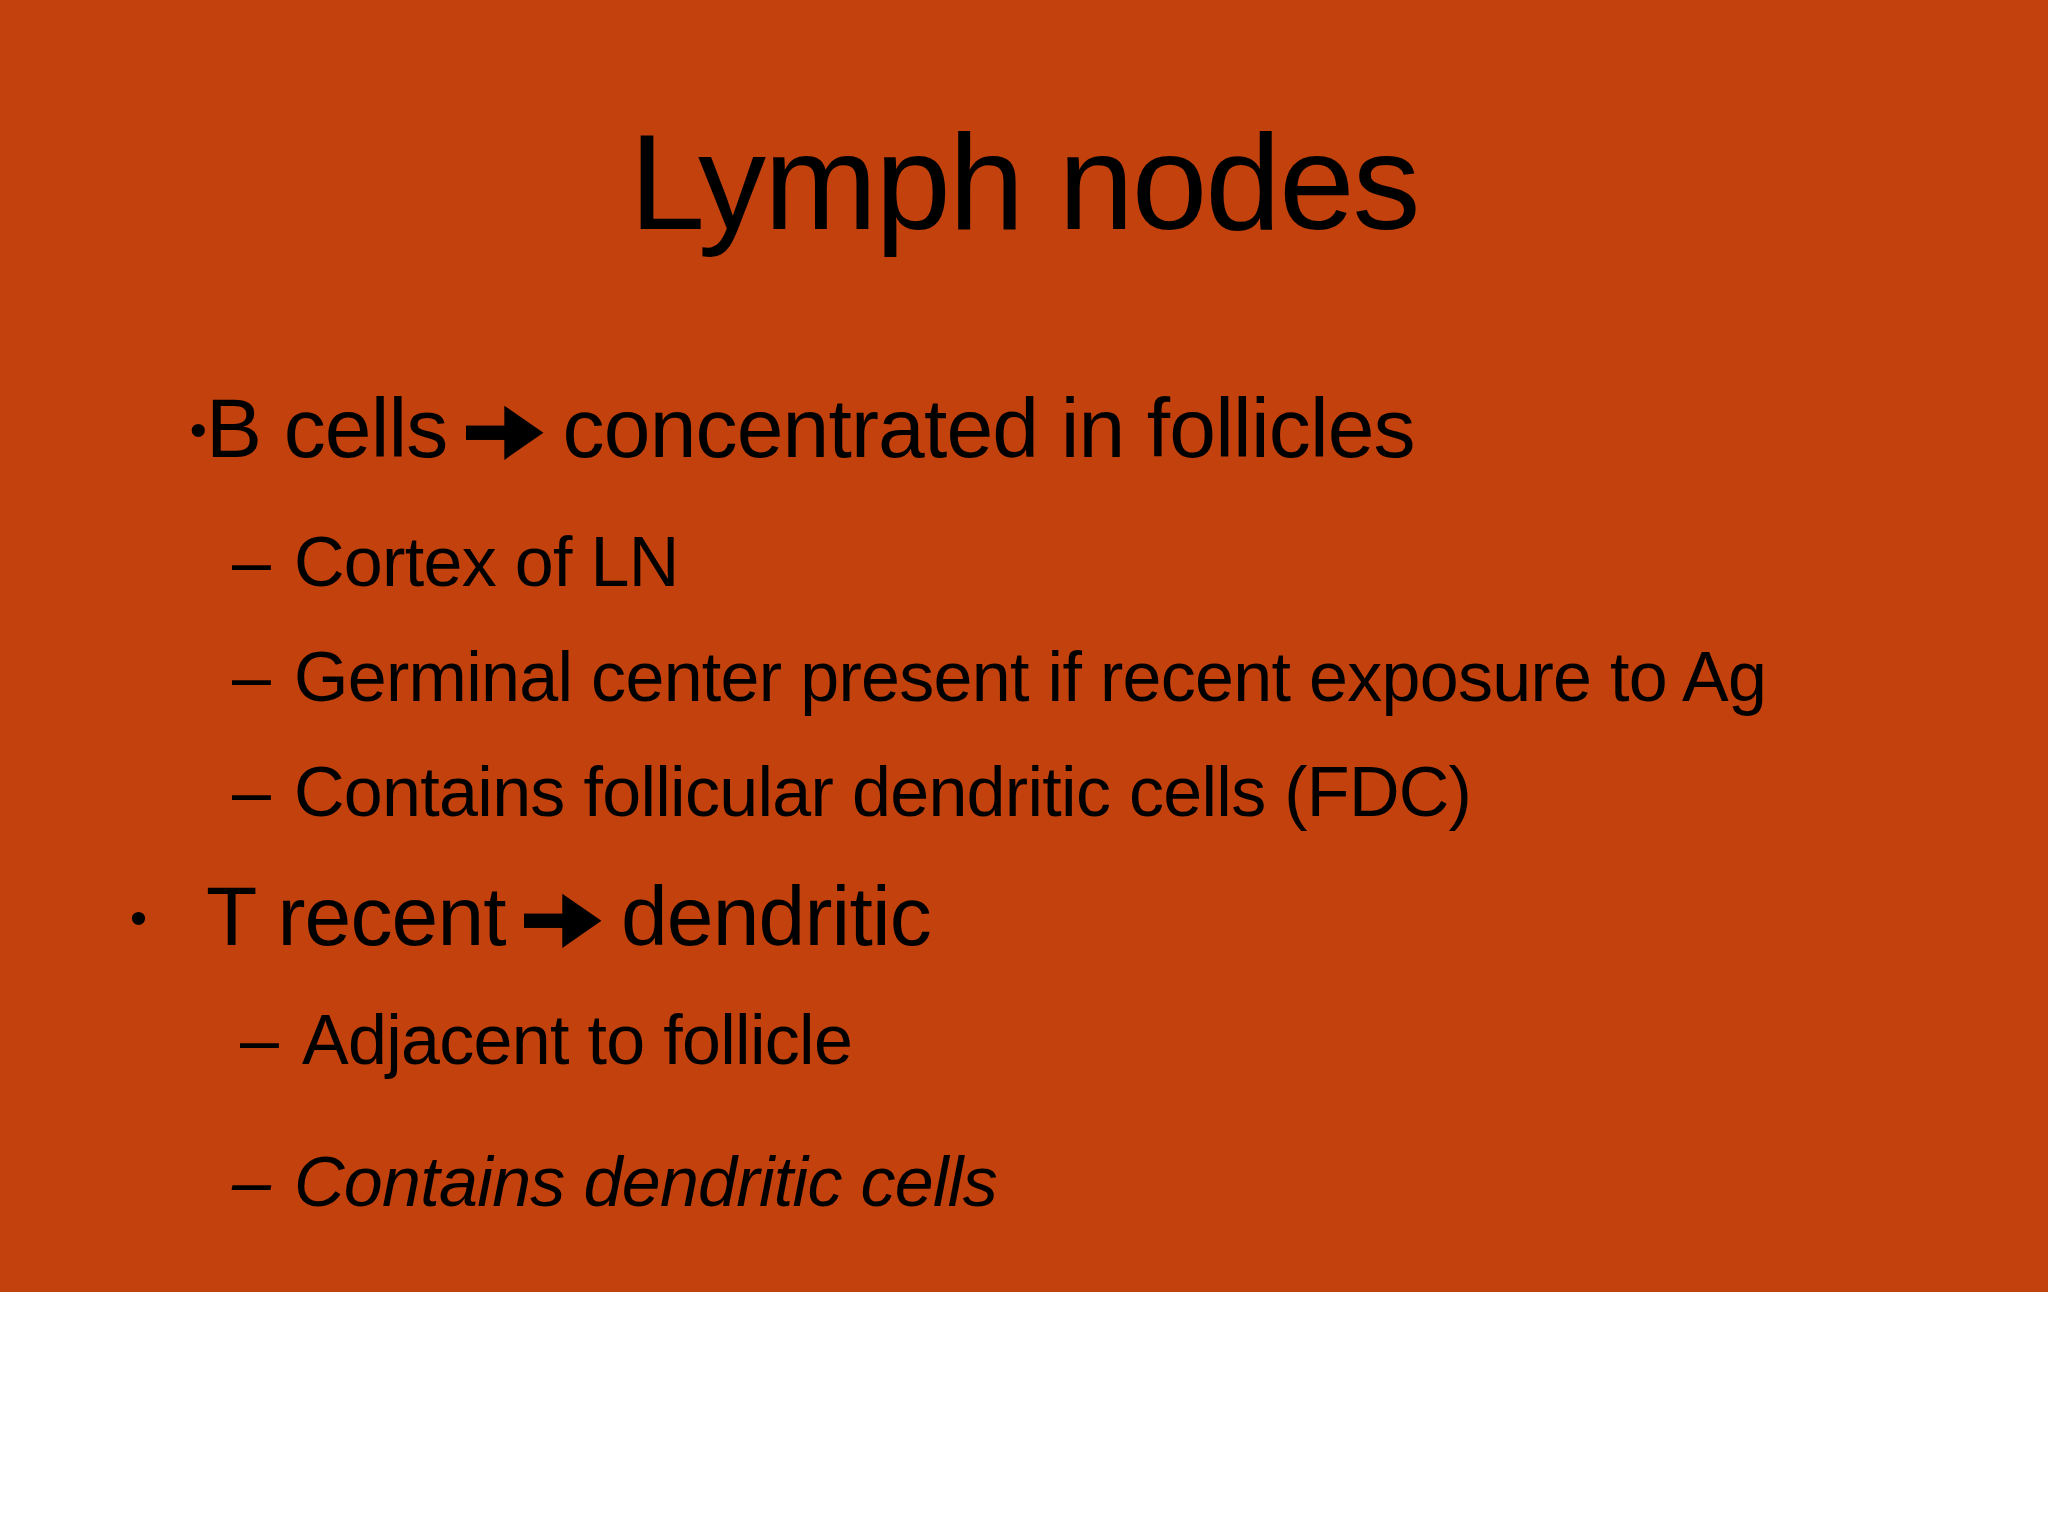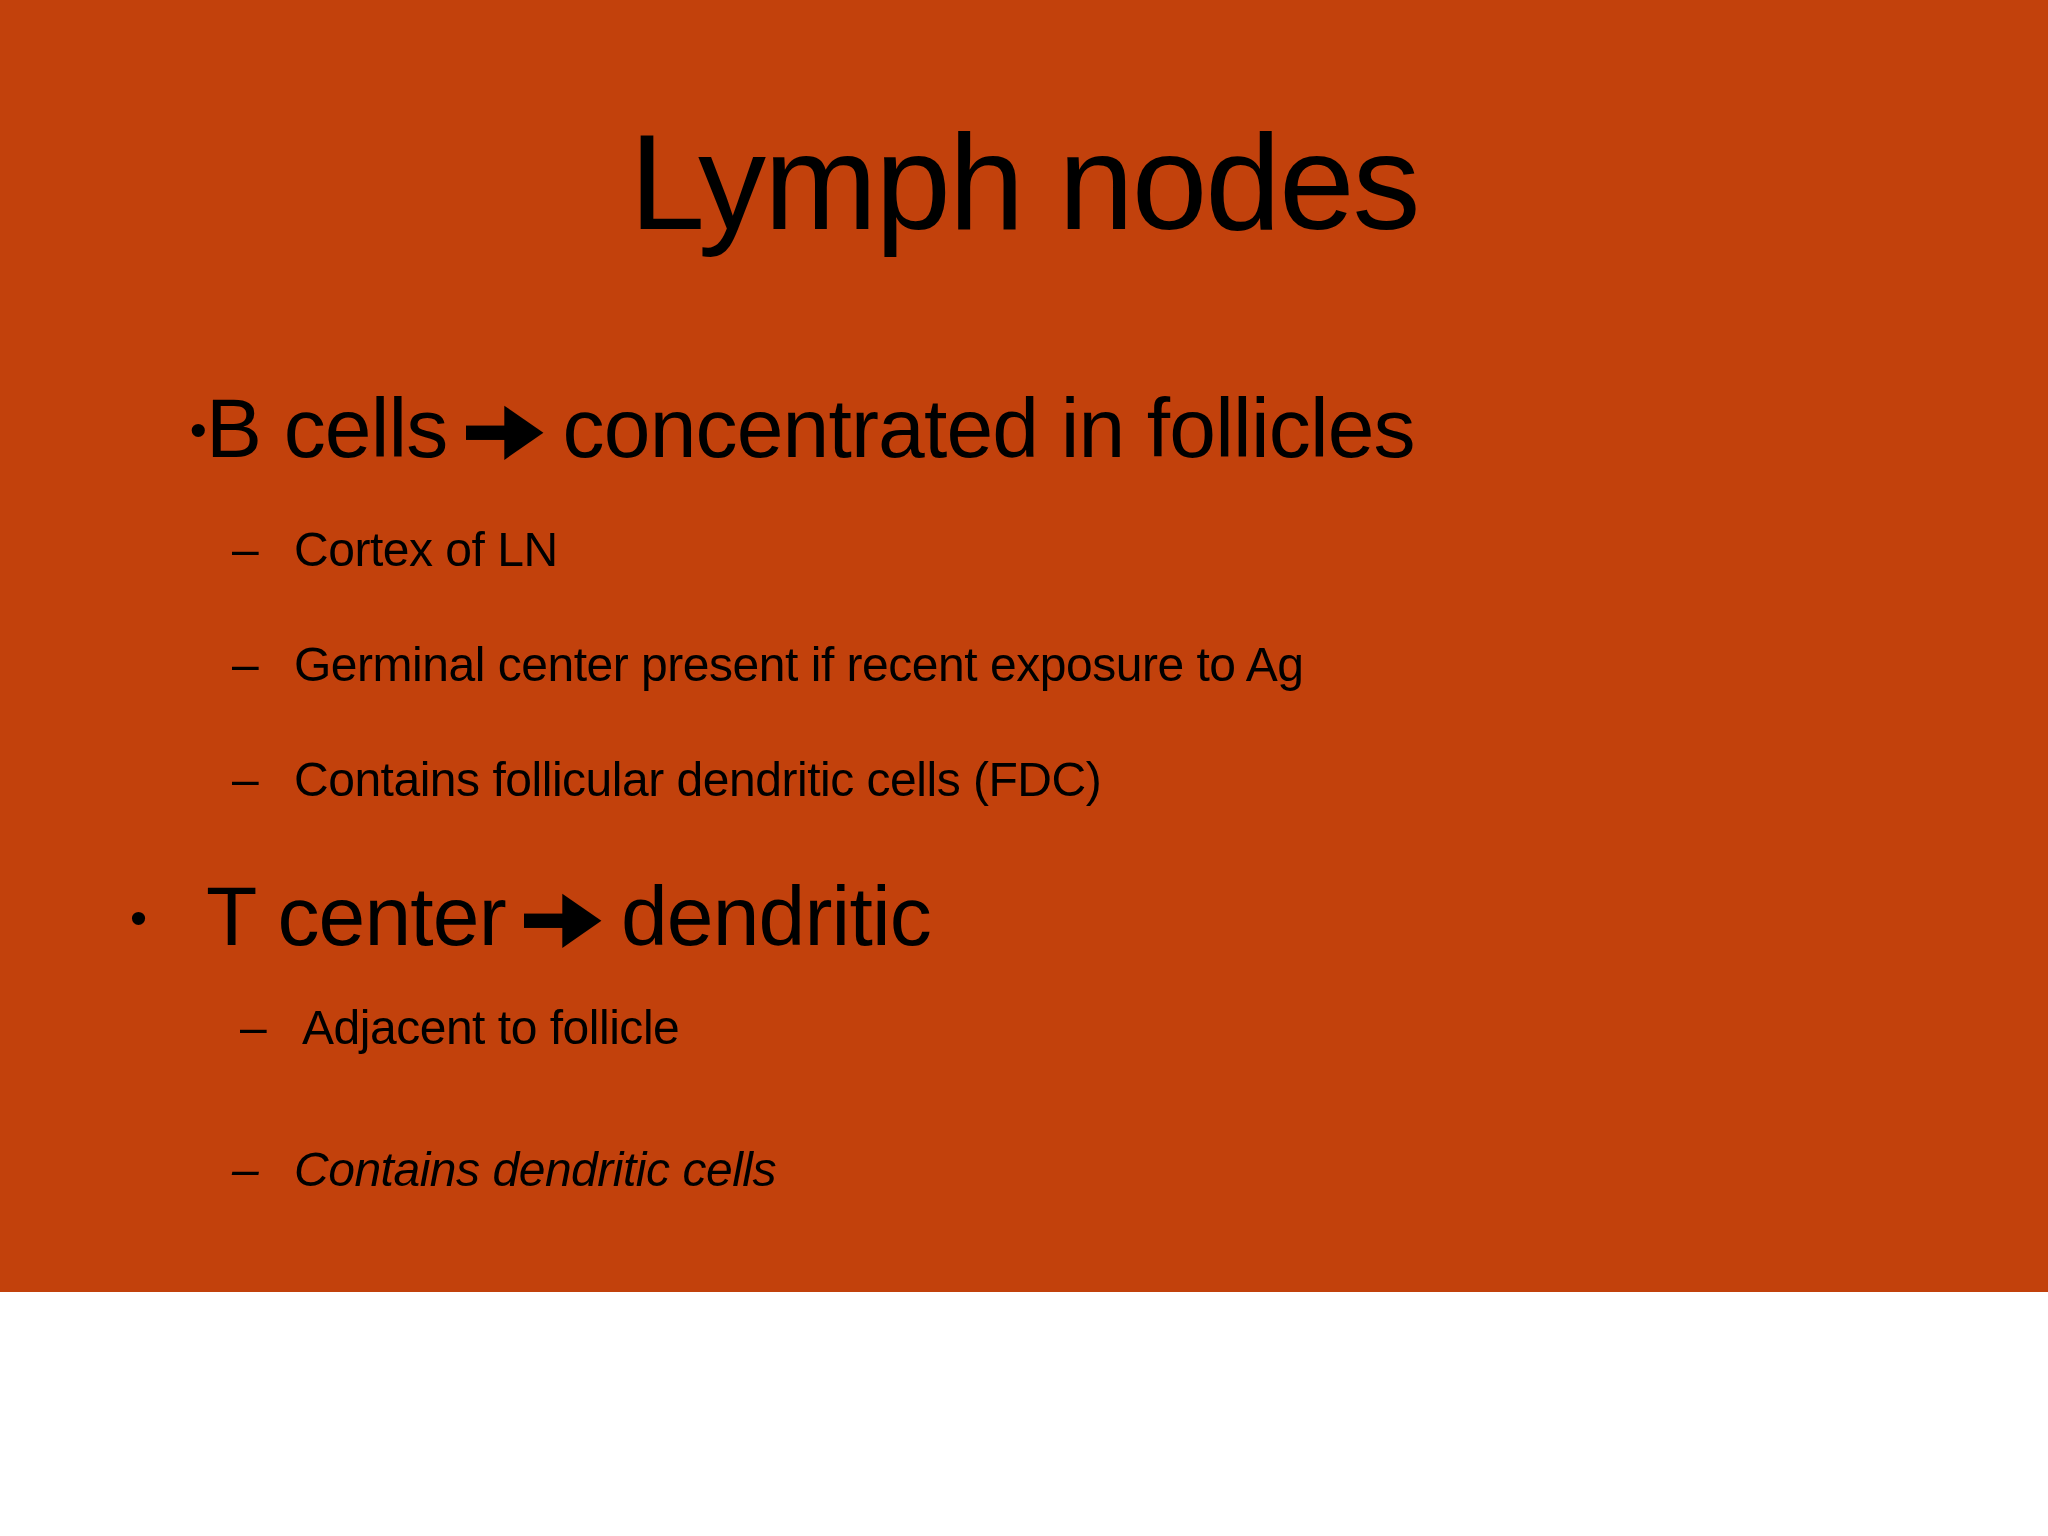--- a/index.html
+++ b/index.html
@@ -36,21 +36,21 @@
     white-space: nowrap;
     letter-spacing: -0.01em;
   }
   .l1 {
     left: 130px;
     font-size: 84px;
     line-height: 1.2;
   }
   .l2 {
     left: 232px;
-    font-size: 48px;
+    font-size: 70px;
     line-height: 1.15;
   }
   .l1 .glyph {
     display: inline-block;
     width: 76px;
     font-size: 0.58em;
     vertical-align: 0.22em;
   }
   .l2 .glyph {
     display: inline-block;
@@ -93,21 +93,21 @@
 
   <div class="line l2 row-s2">
     <span class="glyph">–</span><span>Germinal center present if recent exposure to Ag</span>
   </div>
 
   <div class="line l2 row-s3">
     <span class="glyph">–</span><span>Contains follicular dendritic cells (FDC)</span>
   </div>
 
   <div class="line l1 row-b2">
-    <span class="glyph">•</span><span>T center</span><span class="arrow-ico"><svg viewBox="0 0 100 72" xmlns="http://www.w3.org/2000/svg">
+    <span class="glyph">•</span><span>T recent</span><span class="arrow-ico"><svg viewBox="0 0 100 72" xmlns="http://www.w3.org/2000/svg">
           <rect x="0" y="27" width="54" height="18" fill="#000"></rect>
           <polygon points="48,2 97,36 48,70" fill="#000"></polygon>
         </svg></span><span>dendritic</span>
   </div>
 
   <div class="line l2 row-s4">
     <span class="glyph">–</span><span>Adjacent to follicle</span>
   </div>
 
   <div class="line l2 row-s5">

